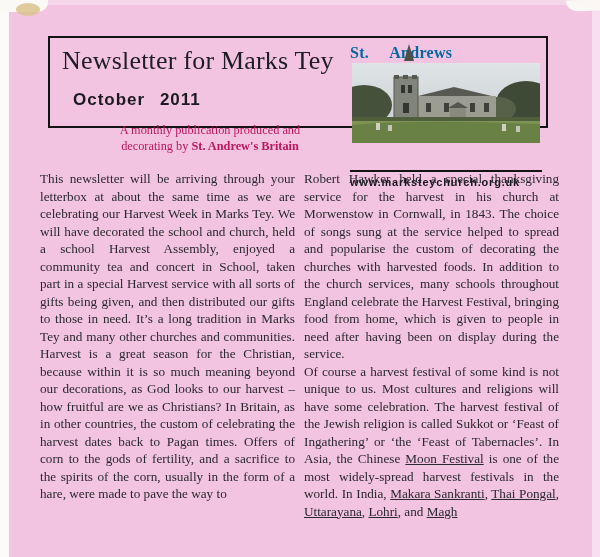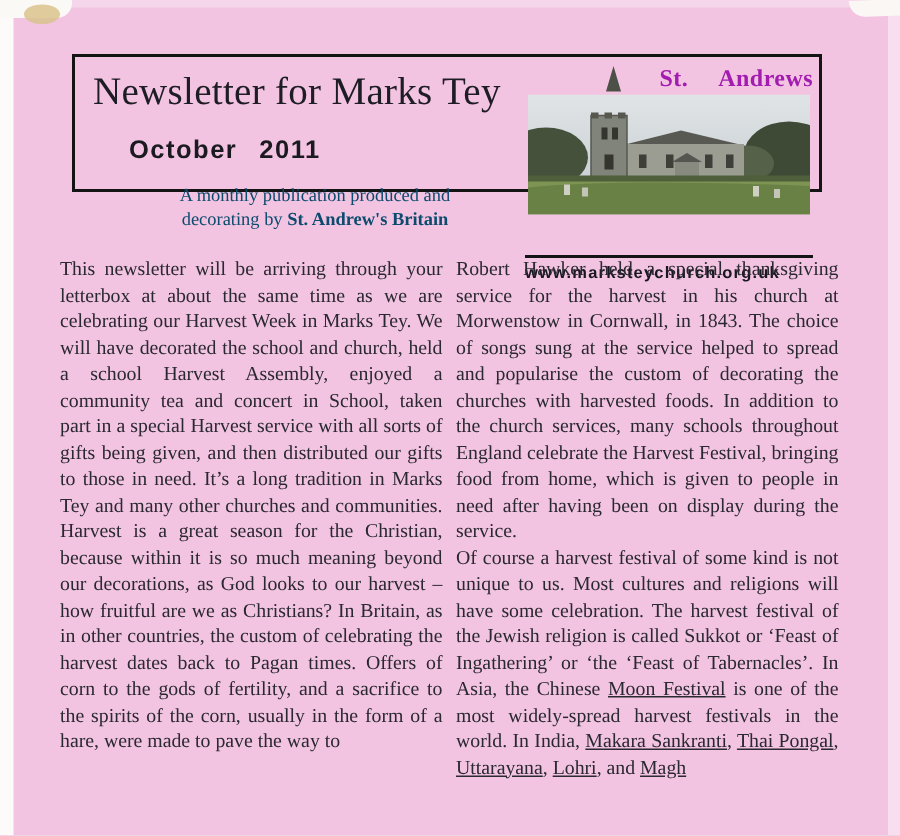--- a/index.html
+++ b/index.html
@@ -33,36 +33,36 @@
     position:absolute;left:48px;top:36px;width:500px;height:92px;
     border:2px solid #141414;
   }
   .masthead-left{position:absolute;left:0;top:0;width:305px;height:100%;}
   .nl-title{
     position:absolute;left:12px;top:8px;width:290px;
     font-size:26px;letter-spacing:.2px;white-space:nowrap;
     color:#1e1c24;
   }
   .nl-date{
-    position:absolute;left:36px;top:52px;
+    position:absolute;left:23px;top:52px;
     font-family:"Liberation Sans", sans-serif;
     font-weight:bold;font-size:17px;letter-spacing:1px;word-spacing:9px;
     color:#1b1a20;
   }
   .nl-sub{
     position:absolute;left:40px;top:84px;width:240px;
     font-size:12.3px;line-height:16px;text-align:center;
-    color:#0c4a6e;
+    color:#be185d;
   }
   
   .photo-area{position:absolute;right:4px;top:2px;width:192px;height:124px;}
   .photo-label{
     position:relative;
-    font-size:16px;font-weight:bold;text-align:right;
-    letter-spacing:.3px;color:#a21caf;
+    font-size:16px;font-weight:bold;text-align:left;
+    letter-spacing:.3px;color:#0369a1;
     padding-top:4px;
   }
   .photo-label .gap{display:inline-block;width:20px;}
   .steeple{
     position:absolute;left:54px;top:4px;
     width:0;height:0;
     border-left:5px solid transparent;
     border-right:5px solid transparent;
     border-bottom:17px solid #4c5046;
   }

